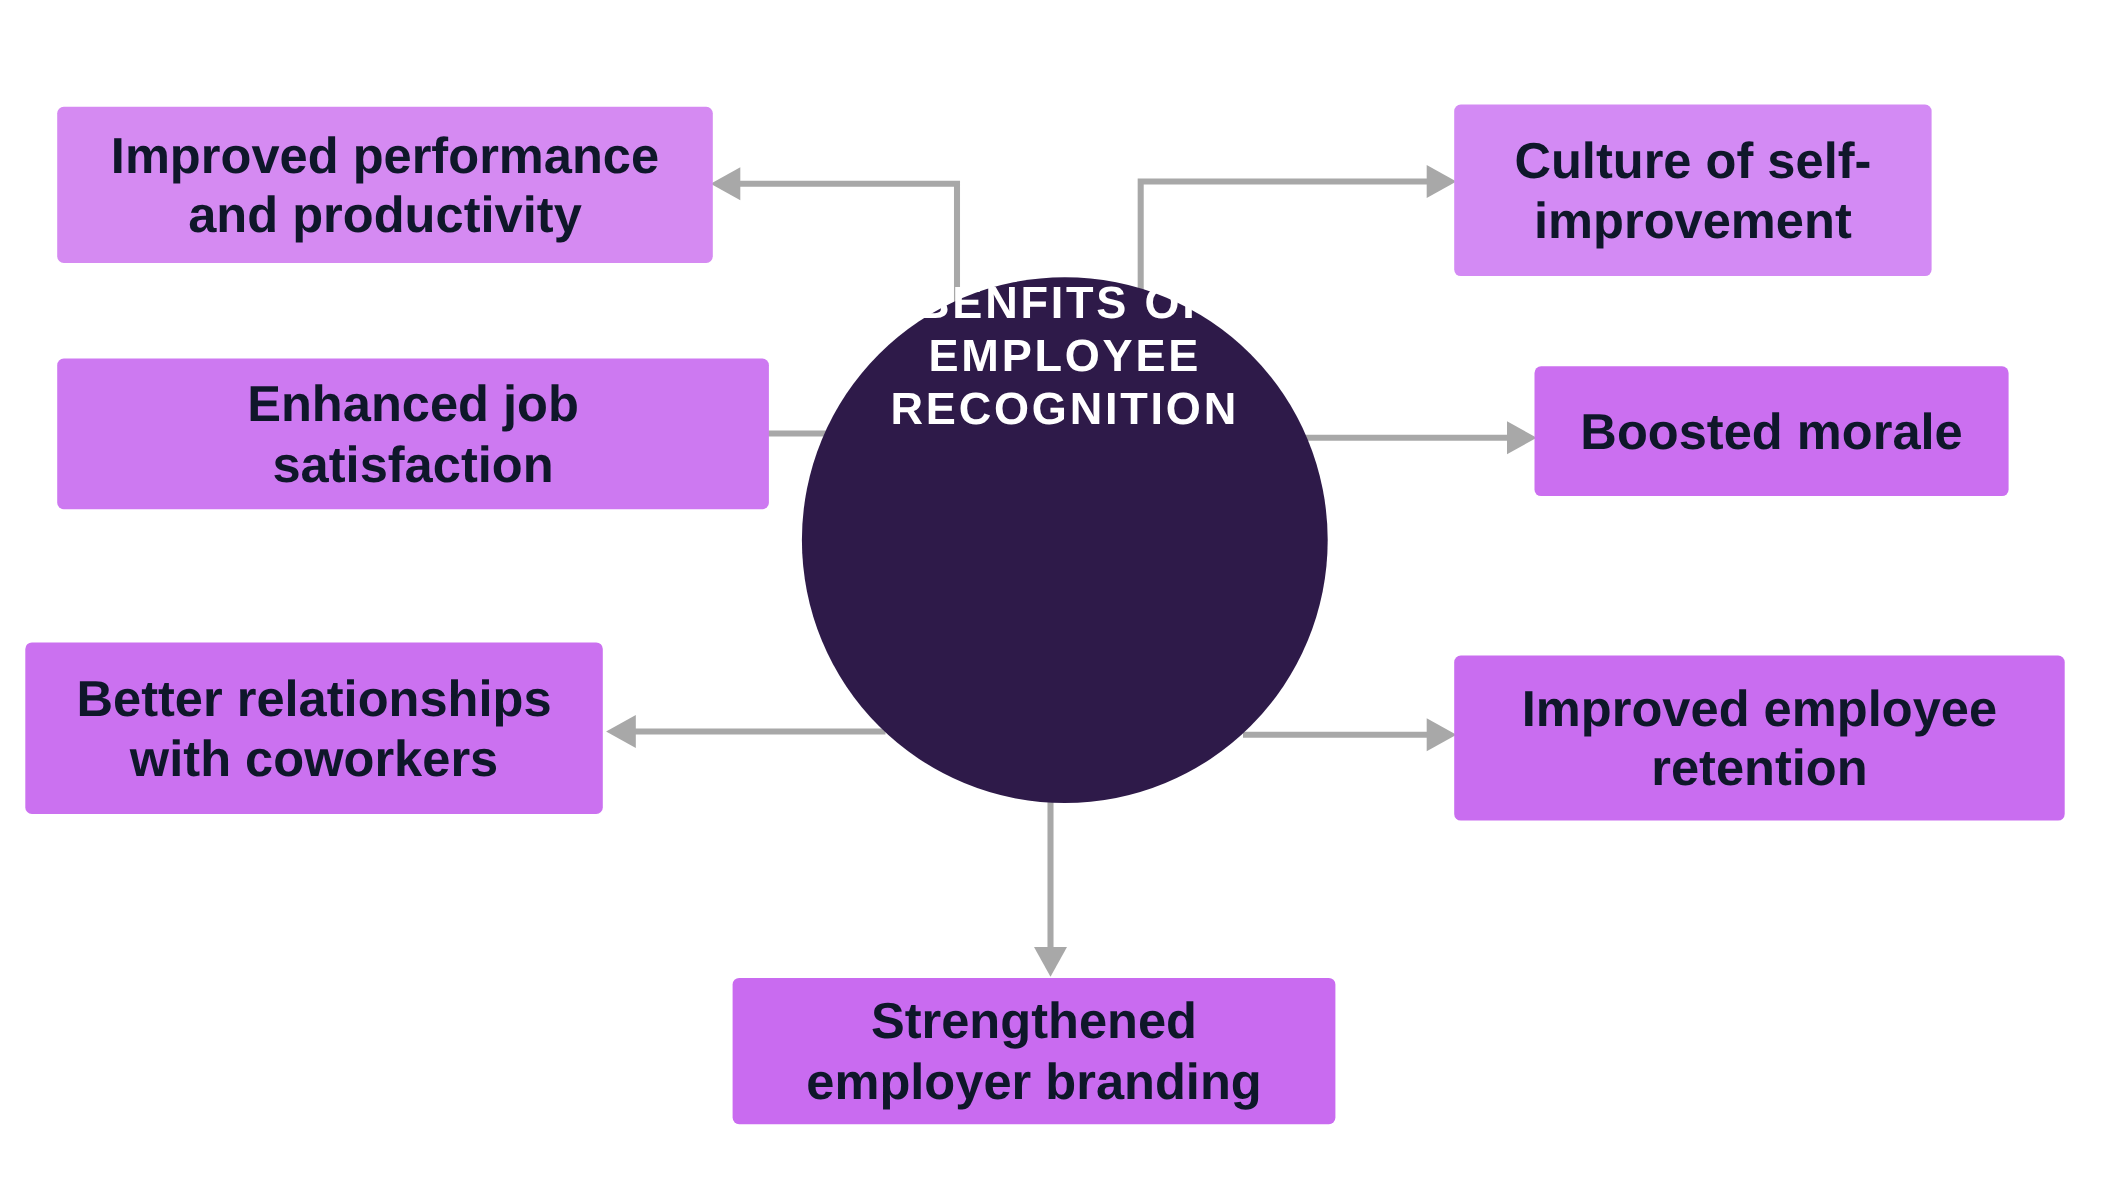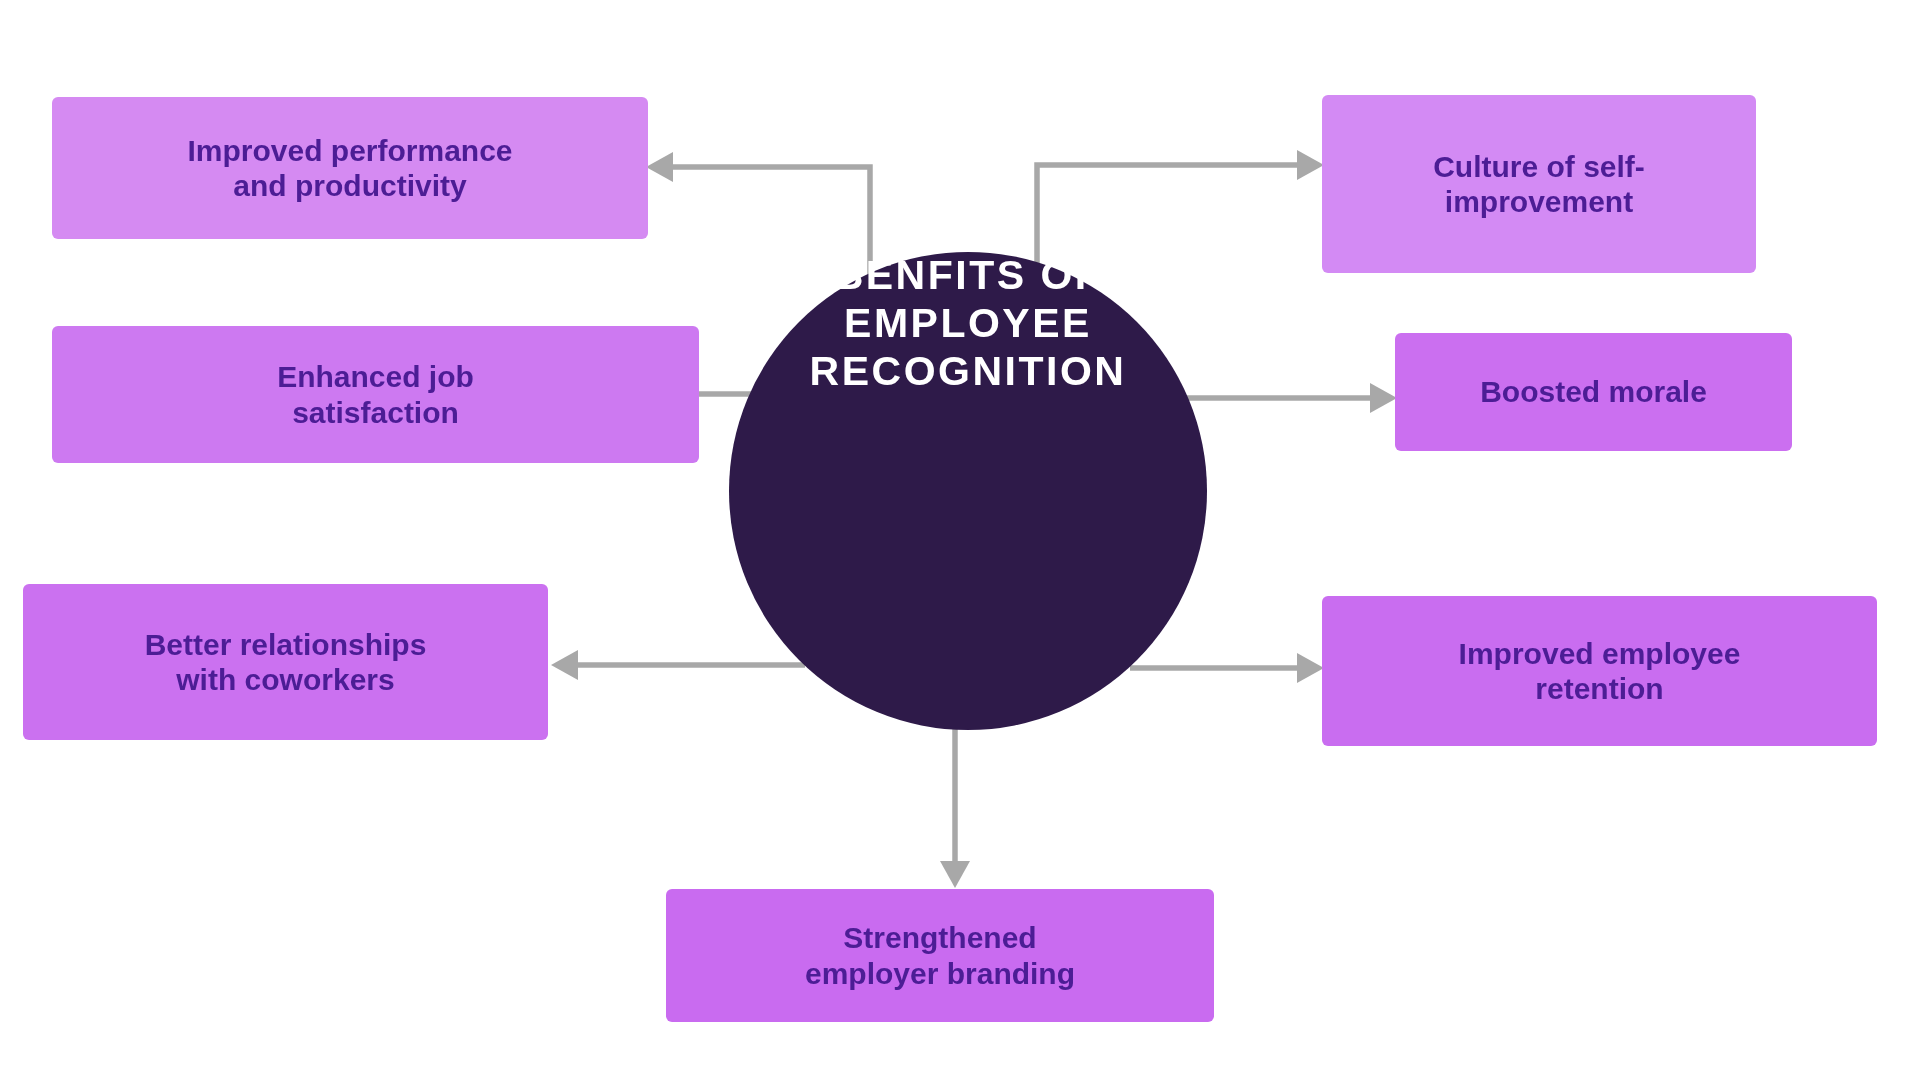--- a/index.html
+++ b/index.html
@@ -44,31 +44,31 @@
   .benefit-box {
     position: absolute;
     z-index: 3;
     border-radius: 6px;
     display: flex;
     align-items: center;
     justify-content: center;
     text-align: center;
   }
   .benefit-box .benefit-label {
-    color: #4c1d95;
-    font-size: 30px;
+    color: #0f172a;
+    font-size: 46px;
     font-weight: 700;
     line-height: 1.18;
     white-space: pre-line;
   }
   
   .b1 { left: 52px;   top: 97px;  width: 596px; height: 142px; }
-  .b2 { left: 1322px; top: 95px;  width: 434px; height: 178px; }
+  .b2 { left: 1322px; top: 95px;  width: 434px; height: 156px; }
   .b3 { left: 52px;   top: 326px; width: 647px; height: 137px; }
-  .b4 { left: 1395px; top: 333px; width: 397px; height: 118px; }
+  .b4 { left: 1395px; top: 333px; width: 431px; height: 118px; }
   .b5 { left: 23px;   top: 584px; width: 525px; height: 156px; }
   .b6 { left: 1322px; top: 596px; width: 555px; height: 150px; }
   .b7 { left: 666px;  top: 889px; width: 548px; height: 133px; }
 </style>
 </head>
 <body>
 
 <div class="canvas">
 
   <svg class="connectors" viewBox="0 0 1920 1080" aria-hidden="true">

